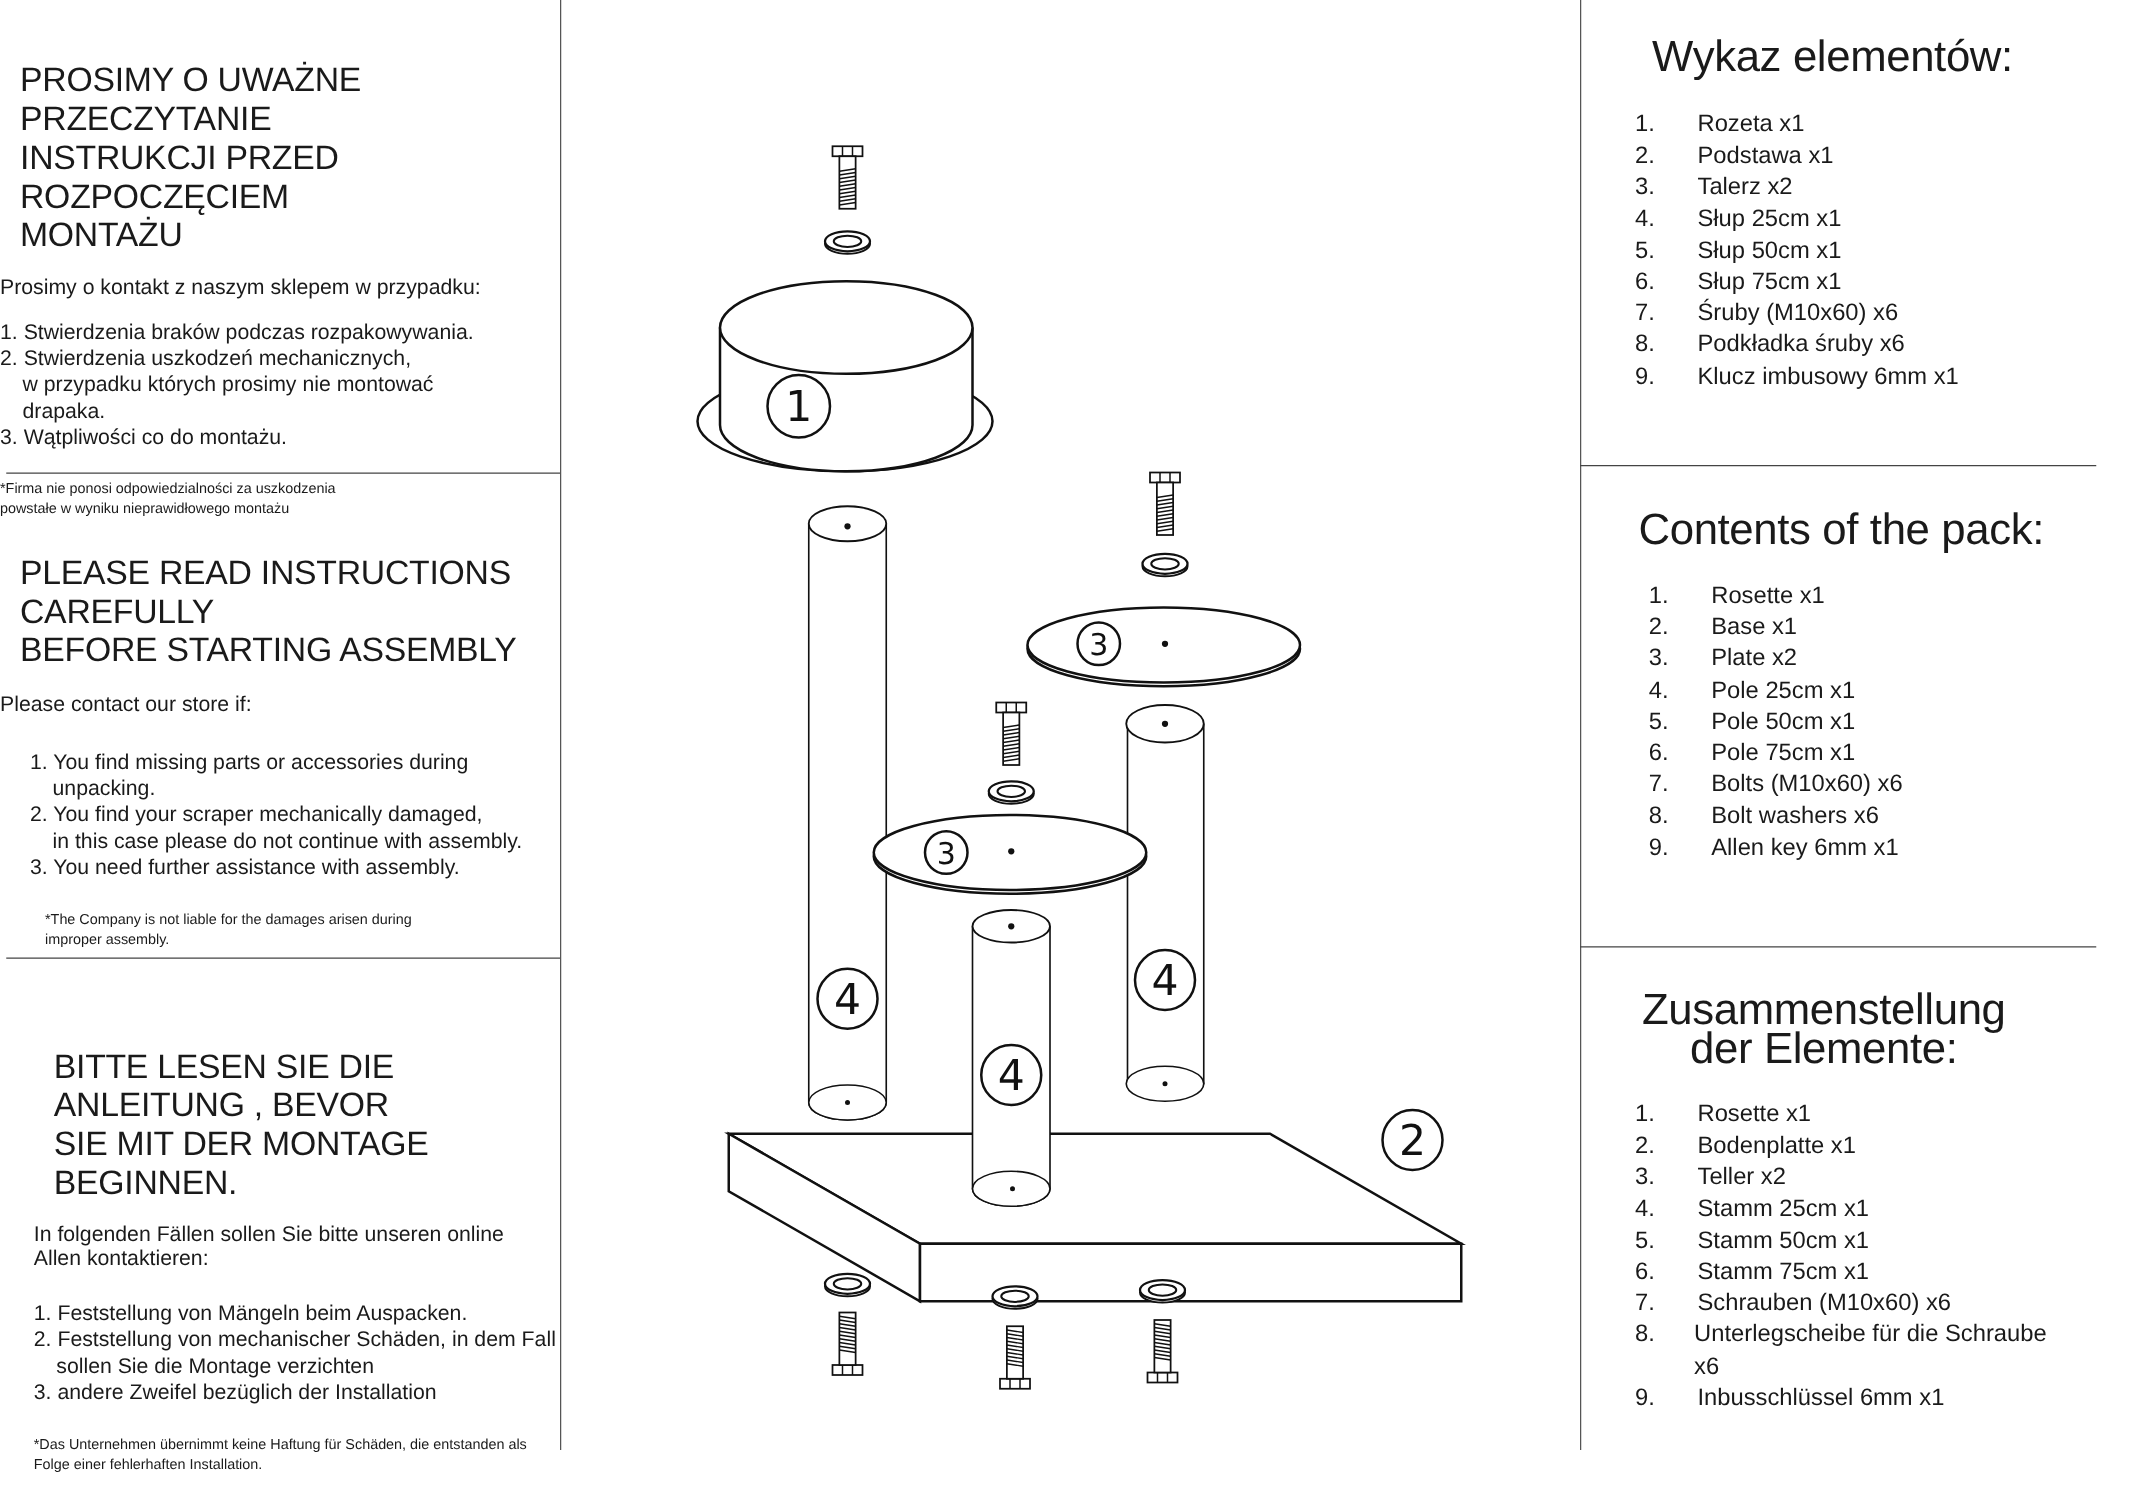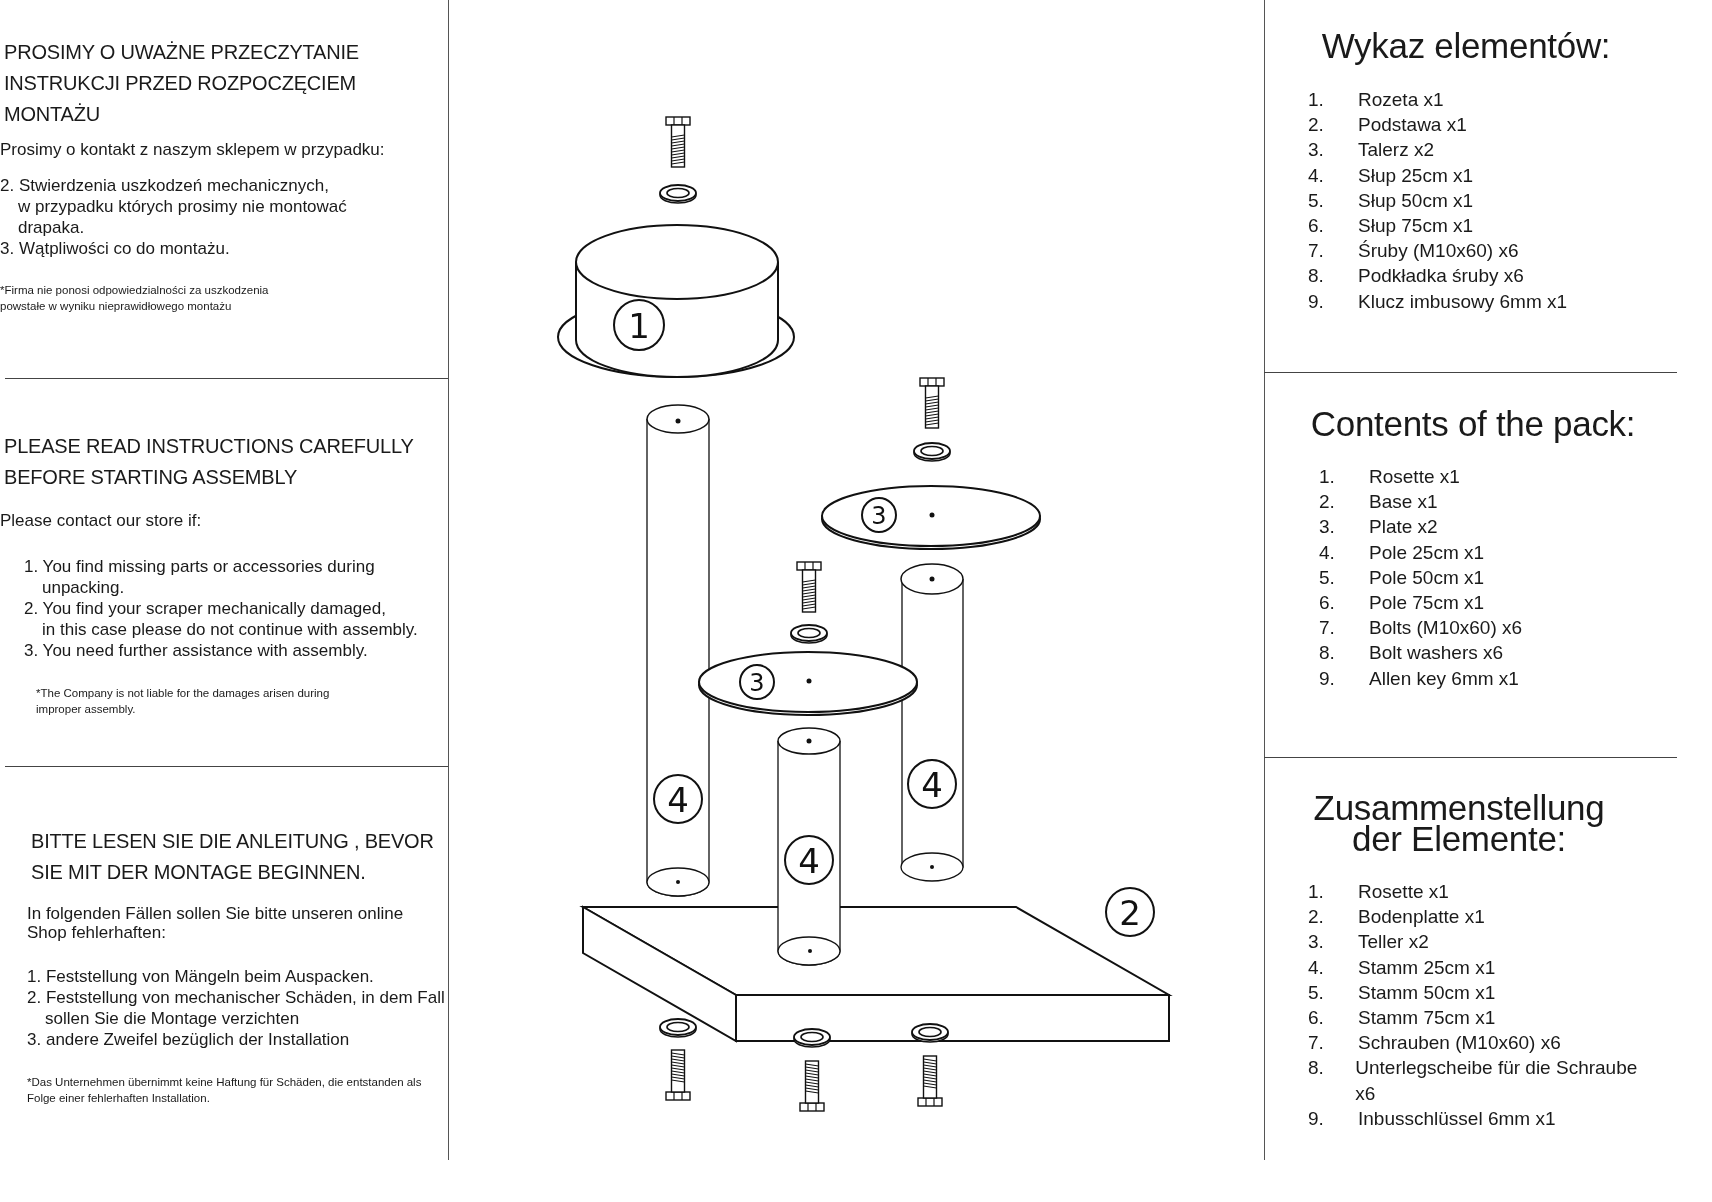--- a/index.html
+++ b/index.html
@@ -1,21 +1,21 @@
 <!DOCTYPE html>
 <html><head>
 <meta charset="utf-8">
 <style>
   html, body { margin: 0; padding: 0; background: #ffffff; }
   body { width: 1712px; height: 1202px; position: relative; overflow: hidden;
          font-family: "Liberation Sans", "DejaVu Sans", sans-serif; color: #1a1a1a; }
   .vline { position: absolute; width: 1px; background: #555; }
   .hline { position: absolute; height: 1px; background: #444; }
   .block { position: absolute; left: 0; width: 440px; }
-  .block h2 { margin: 4px; font-weight: normal; font-size: 20px; line-height: 31px; letter-spacing: -0.2px; }
+  .block h2 { margin: 16px; font-weight: normal; font-size: 27px; line-height: 31px; letter-spacing: -0.2px; }
   .block .intro { margin: 0; font-size: 17px; line-height: 20px; }
   .block ol { list-style: none; margin: 0; padding: 0; font-size: 17px; line-height: 21px; }
   .block ol li .num { display: inline-block; }
   .block ol li .cont { display: block; padding-left: 18px; }
   .block .note { margin: 0; font-size: 11.5px; line-height: 16px; }
   .plist { position: absolute; left: 1266px; width: 380px; }
   .plist h2 { margin: 0; font-weight: normal; font-size: 35px; line-height: 31px; text-align: center; letter-spacing: -0.3px; }
   .plist ol { list-style: none; margin: 0; padding: 0; font-size: 19px; line-height: 25.2px; }
   .plist ol li { display: flex; }
   .plist ol li .num { display: inline-block; width: 50px; }
@@ -37,20 +37,24 @@
 
 <section class="block" style="top:33px;">
   <h2>
     <div>PROSIMY O UWAŻNE PRZECZYTANIE</div>
     <div>INSTRUKCJI PRZED ROZPOCZĘCIEM</div>
     <div>MONTAŻU</div>
   </h2>
   <p class="intro" style="margin-top:10px;">Prosimy o kontakt z naszym sklepem w przypadku:</p>
   <ol style="margin-top:15px;">
     <li>
+      <span class="num">1.</span>
+      <span>Stwierdzenia braków podczas rozpakowywania.</span>
+    </li>
+    <li>
       <span class="num">2.</span>
       <span>Stwierdzenia uszkodzeń mechanicznych,</span>
       <span class="cont">w przypadku których prosimy nie montować</span>
       <span class="cont">drapaka.</span>
     </li>
     <li>
       <span class="num">3.</span>
       <span>Wątpliwości co do montażu.</span>
     </li>
   </ol>
@@ -88,21 +92,21 @@
   </p>
 </section>
 
 <section class="block" style="top:822px;padding-left:27px;">
   <h2>
     <div>BITTE LESEN SIE DIE ANLEITUNG , BEVOR</div>
     <div>SIE MIT DER MONTAGE BEGINNEN.</div>
   </h2>
   <p class="intro" style="margin-top:16px; line-height:19px;">
     <span>In folgenden Fällen sollen Sie bitte unseren online</span><br>
-    <span>Shop fehlerhaften:</span>
+    <span>Allen kontaktieren:</span>
   </p>
   <ol style="margin-top:24px;">
     <li>
       <span class="num">1.</span>
       <span>Feststellung von Mängeln beim Auspacken.</span>
     </li>
     <li>
       <span class="num">2.</span>
       <span>Feststellung von mechanischer Schäden, in dem Fall</span>
       <span class="cont">sollen Sie die Montage verzichten</span>

